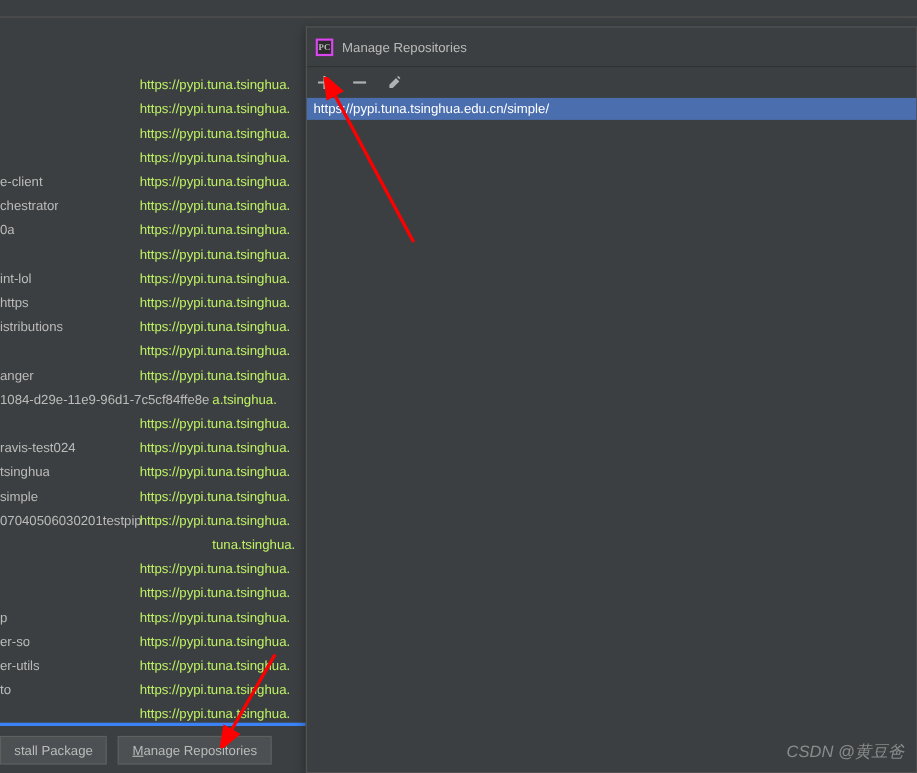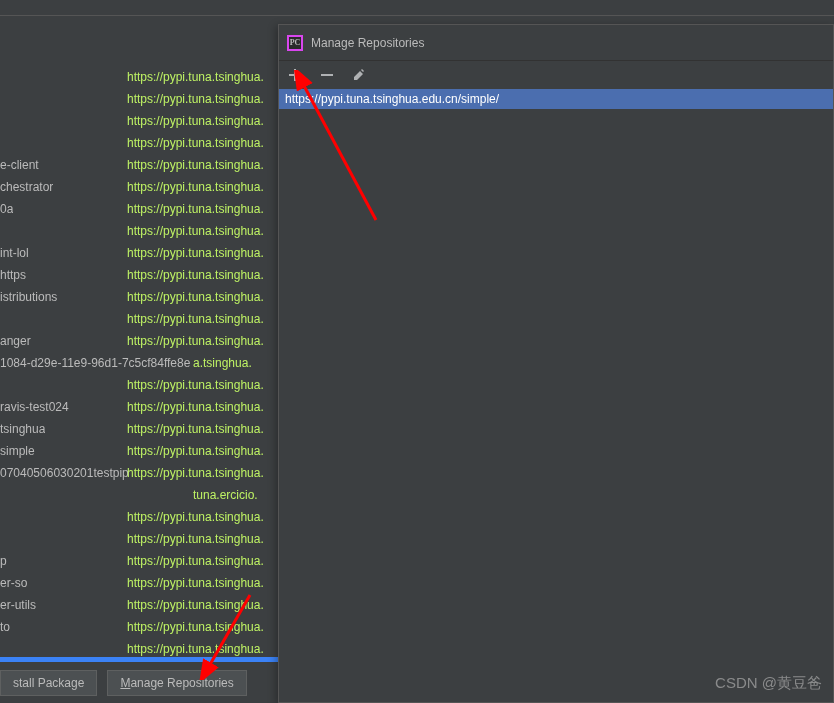--- a/index.html
+++ b/index.html
@@ -61,21 +61,21 @@
     }
     .package-source.shifted {
       left: 193px;
     }
     .bottom-bar {
       position: absolute;
       bottom: 0;
       left: 0;
       width: 278px;
       height: 46px;
-      border-top: 5px solid #3b82f6;
+      border-top: 3px solid #3b82f6;
       background: #3c3f41;
       display: flex;
       align-items: center;
       padding-left: 0;
       gap: 10px;
     }
     .btn {
       background: #4c5052;
       border: 1px solid #5e6060;
       color: #bbbbbb;
@@ -158,20 +158,21 @@
       position: absolute;
       pointer-events: none;
     }
     .watermark {
       position: absolute;
       bottom: 10px;
       right: 12px;
       color: #aaaaaa;
       font-size: 15px;
       opacity: 0.7;
+      font-style: italic;
     }
   </style>
 </head>
 <body>
 
 <div class="main-bg"></div>
 <div class="top-border"></div>
 
 <div class="package-list" id="package-list">
     <div class="package-row">
@@ -244,21 +245,21 @@
     </div>
     <div class="package-row">
       <span class="package-name">simple</span>
       <span class="package-source">https://pypi.tuna.tsinghua.</span>
     </div>
     <div class="package-row">
       <span class="package-name">07040506030201testpip</span>
       <span class="package-source">https://pypi.tuna.tsinghua.</span>
     </div>
     <div class="package-row">
-      <span class="package-source shifted">tuna.ercicio.</span>
+      <span class="package-source shifted">tuna.tsinghua.</span>
     </div>
     <div class="package-row">
       <span class="package-name"></span>
       <span class="package-source">https://pypi.tuna.tsinghua.</span>
     </div>
     <div class="package-row">
       <span class="package-name"></span>
       <span class="package-source">https://pypi.tuna.tsinghua.</span>
     </div>
     <div class="package-row">

